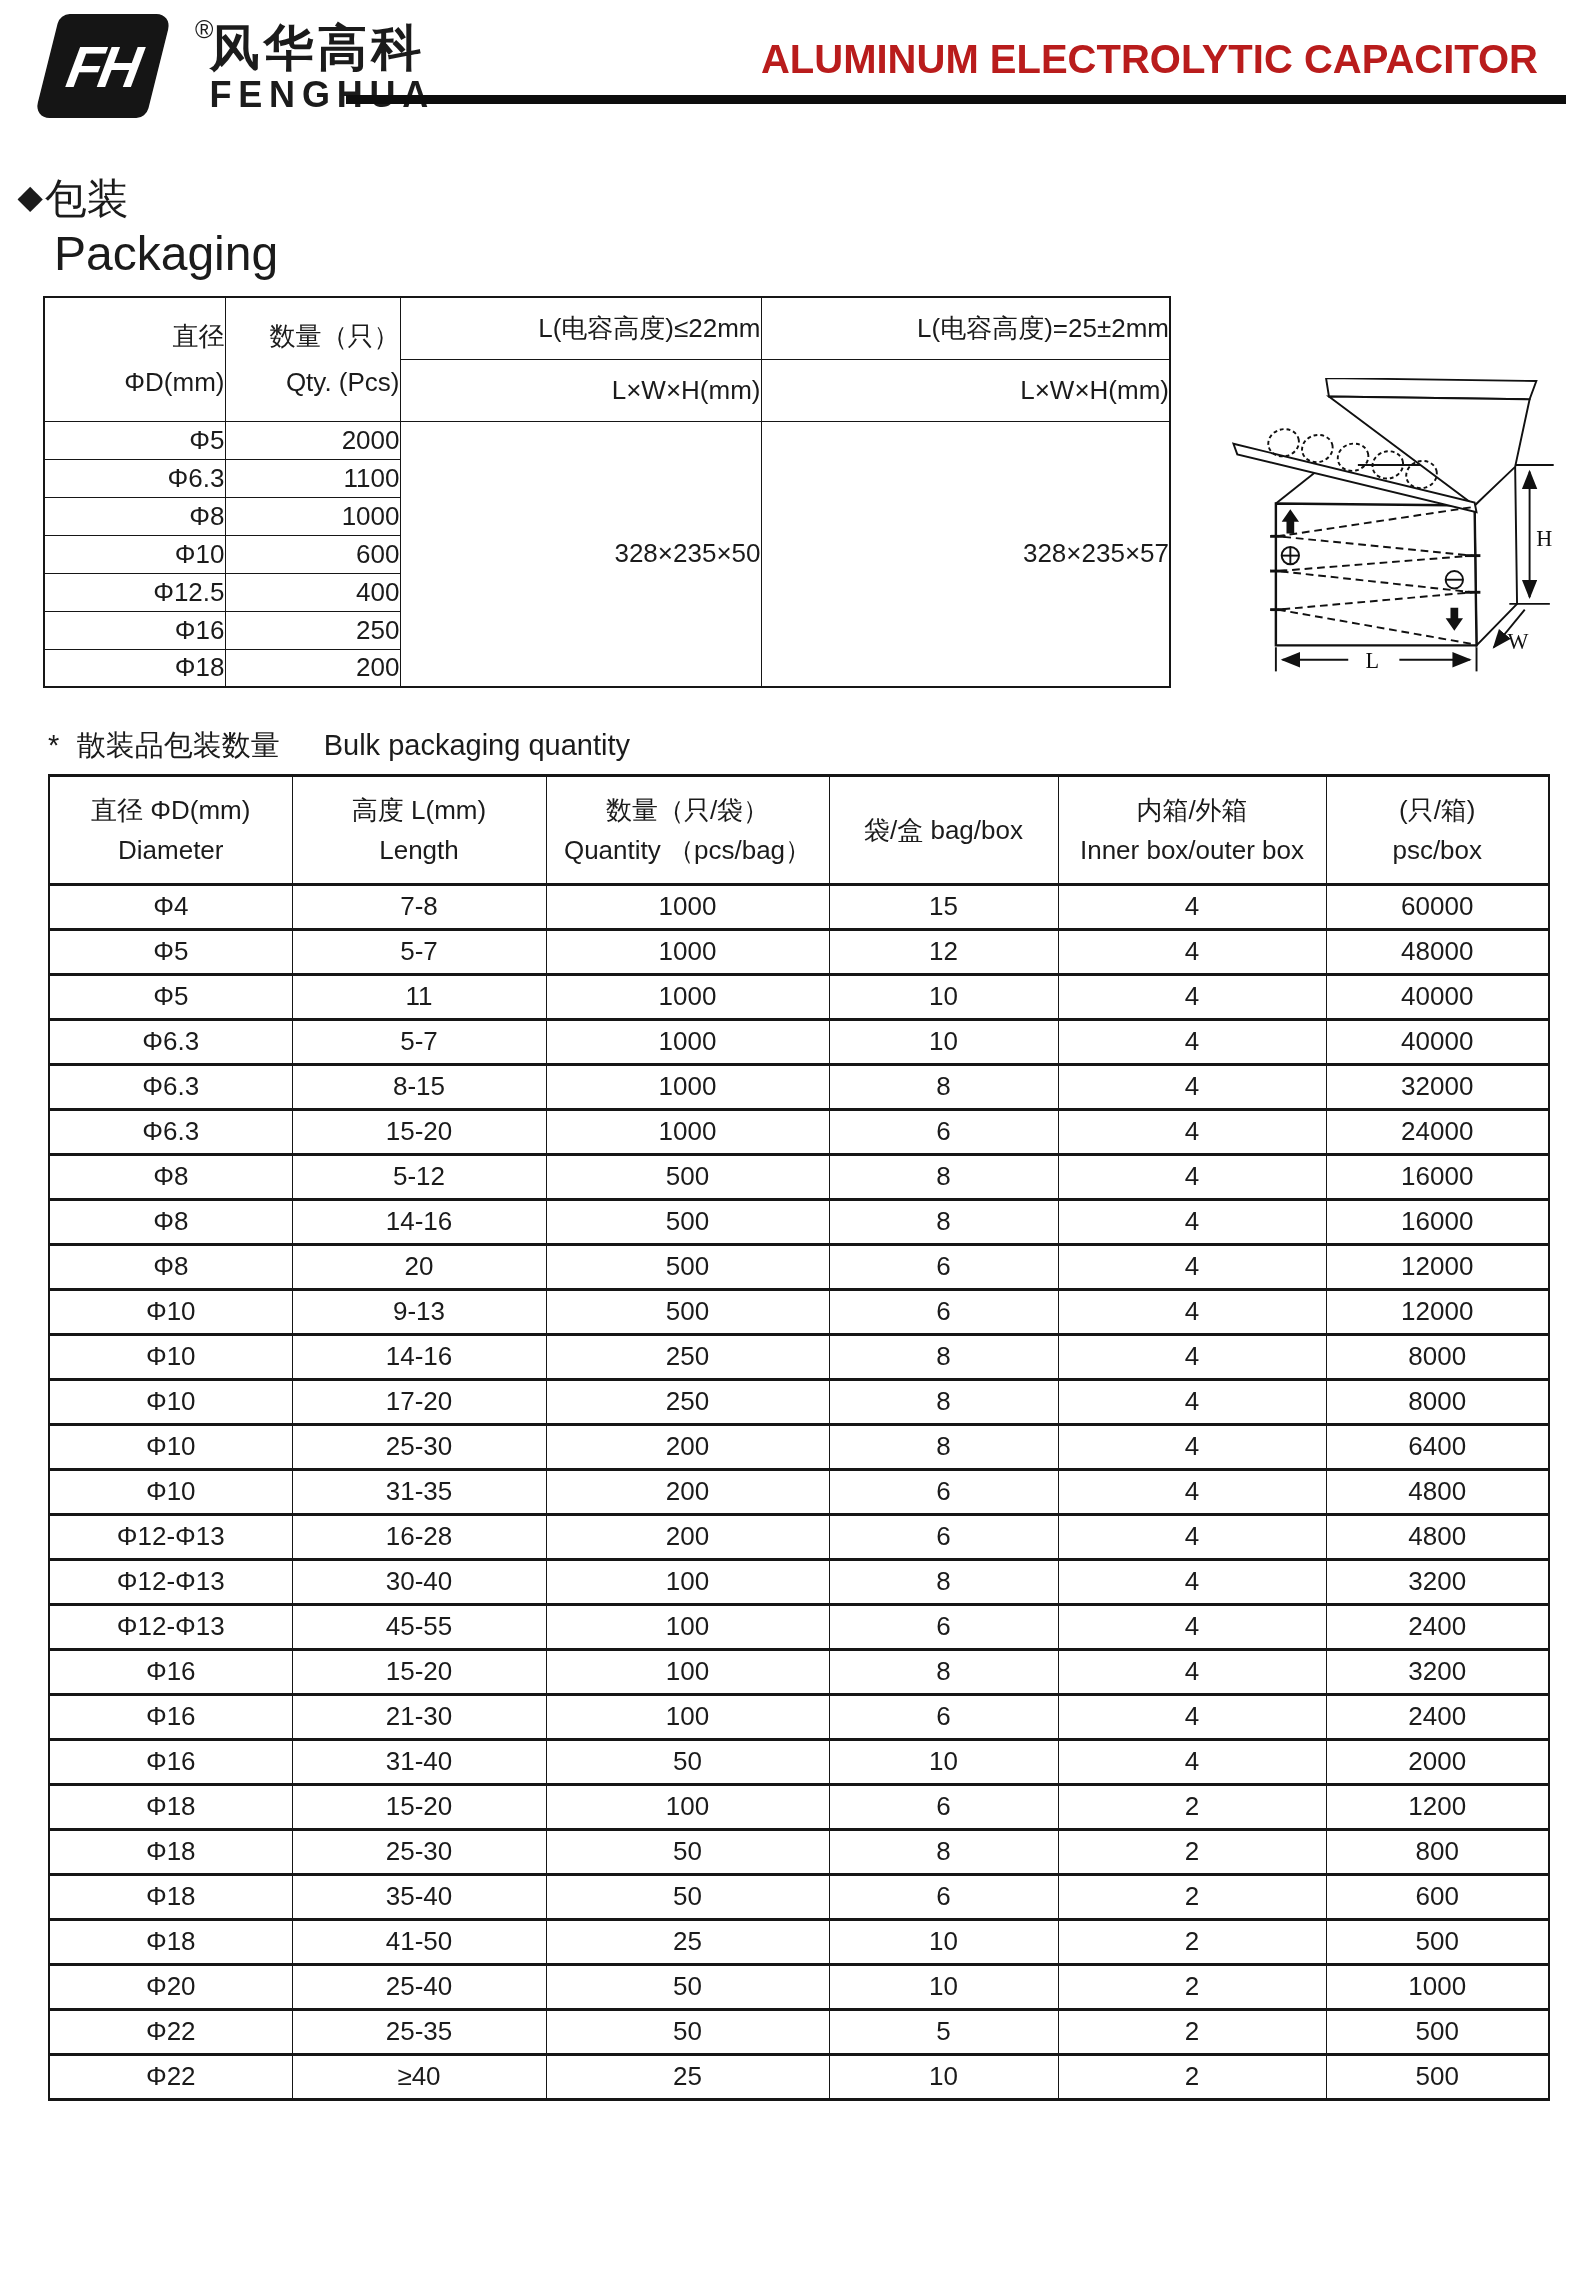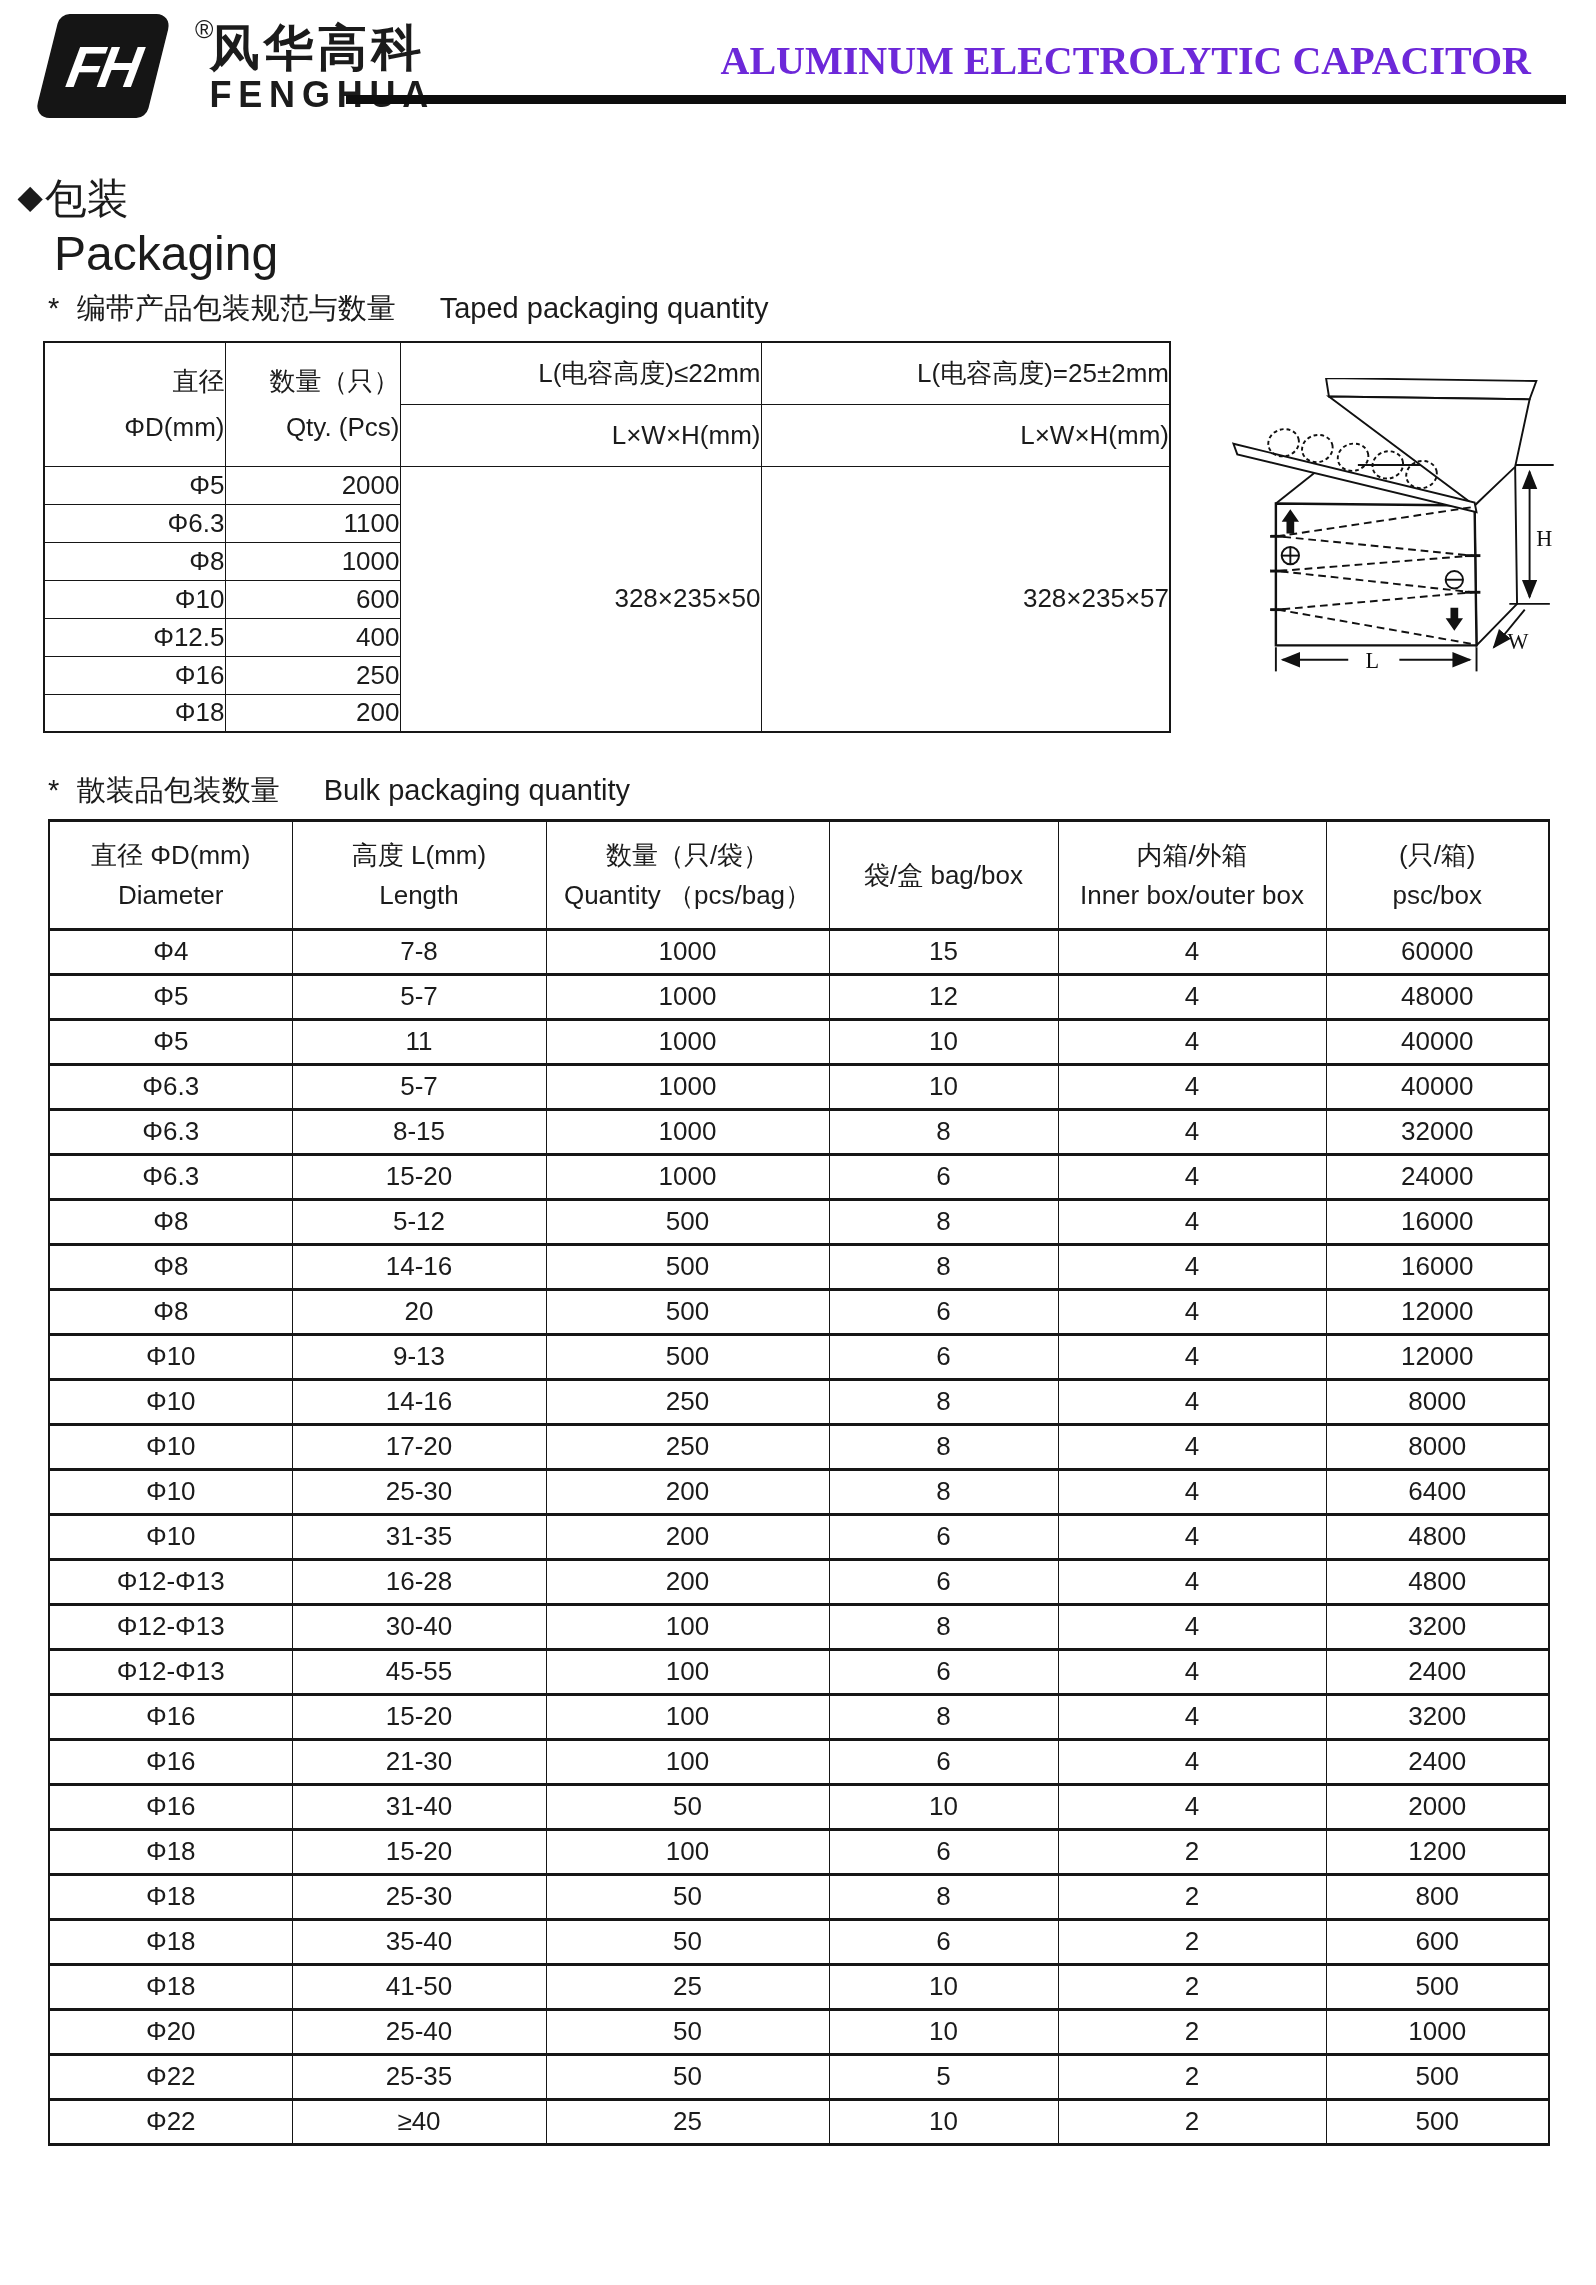--- a/index.html
+++ b/index.html
@@ -14,21 +14,21 @@
   .logo-mark{
     position:relative;width:112px;height:104px;background:#151515;
     transform:skewX(-14deg);border-radius:9.7px 15.4px 9.7px 15.4px;
     display:flex;align-items:center;justify-content:center;margin-left:13.5px;
   }
   .logo-mark .fh{color:#fff;font-style:italic;font-weight:bold;font-size:58px;transform:skewX(4deg);letter-spacing:-3.9px;}
   .logo-reg{position:absolute;left:162px;top:1.9px;font-size:25px;color:#1b1b1b;}
   .logo-text{margin-left:51px;padding-top:9.7px;}
   .logo-cn{font-size:50px;font-weight:bold;letter-spacing:3.9px;line-height:1.0;}
   .logo-en{font-size:36px;font-weight:bold;letter-spacing:6.8px;margin-top:3.9px;line-height:1.0;}
-  .doc-title{position:absolute;right:66px;top:37px;font-size:40px;font-weight:bold;letter-spacing:0px;color:#6d28d9;white-space:nowrap;font-family:Liberation Serif, serif;}
+  .doc-title{position:absolute;right:59px;top:37px;font-size:40px;font-weight:bold;letter-spacing:0px;color:#b91c1c;white-space:nowrap;}
   .hdr-rule{position:absolute;left:346px;top:95px;width:1220px;height:8.7px;background:#0d0d0d;}
   
   .sec-head{margin:29px 0 0 17.4px;font-size:42px;line-height:1.1;}
   .sec-head .diamond{font-size:33px;vertical-align:4.8px;margin-right:1.9px;}
   .sec-en{margin:5.8px 0 0 54px;font-size:48px;line-height:1.1;}
   .sub{margin:11.6px 0 0 48px;font-size:29px;line-height:1.15;white-space:nowrap;}
   .sub .star{margin-right:17.4px;font-size:29px;}
   .sub .en{margin-left:44px;}
   
   table.taped{
@@ -76,21 +76,20 @@
         <div class="logo-en">FENGHUA</div>
       </div>
     </div>
     <div class="doc-title">ALUMINUM ELECTROLYTIC CAPACITOR</div>
     <div class="hdr-rule"></div>
   </div>
 
   <div class="sec-head"><span class="diamond">◆</span><span>包装</span></div>
   <div class="sec-en">Packaging</div>
 
-  <div class="sub"><span class="star">*</span><span>编带产品包装规范与数量</span><span class="en">Taped packaging quantity</span></div>
 
   <table class="taped">
     <colgroup>
       <col style="width:181px">
         <col style="width:175px">
         <col style="width:361px">
         <col style="width:409px">
     </colgroup>
     <thead>
       <tr>

